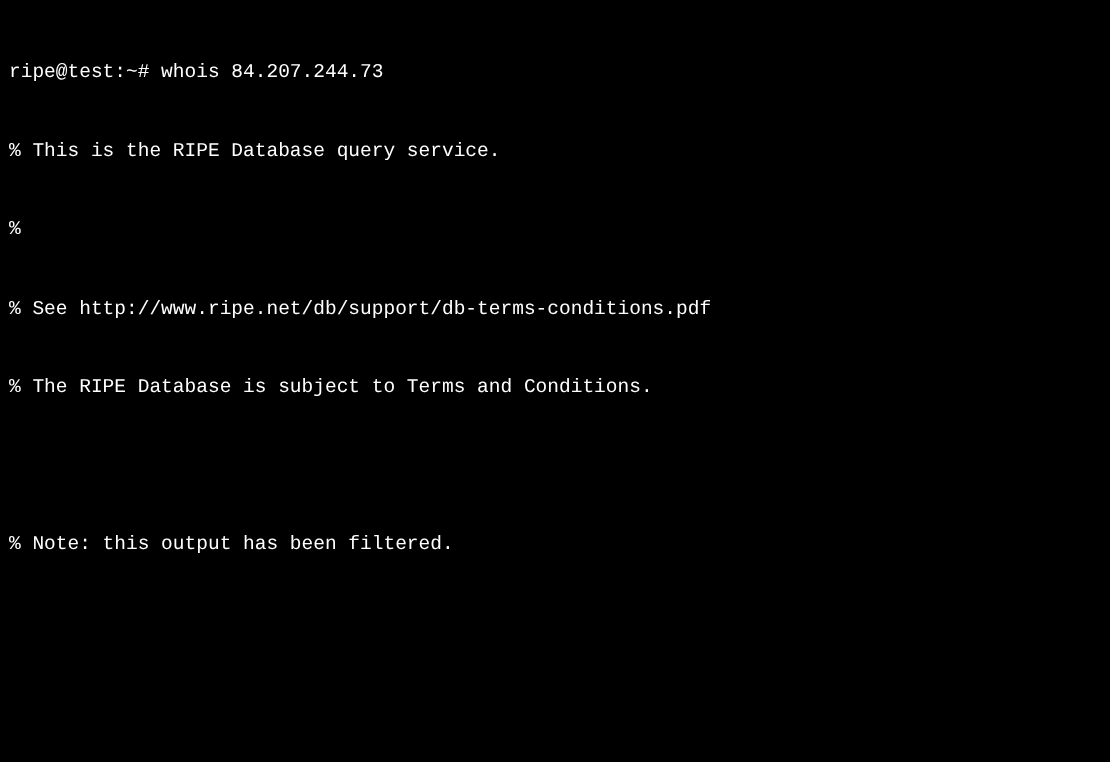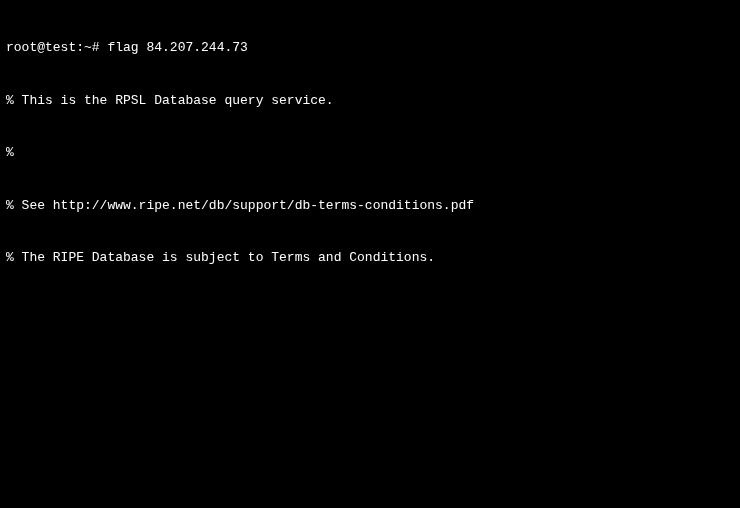--- a/index.html
+++ b/index.html
@@ -17,26 +17,27 @@
   .terminal {
     padding: 4px 6px;
     white-space: pre;
   }
   .line { display: block; }
 </style>
 </head>
 <body>
 
 <div class="terminal">
-  <span class="line">root@test:~# flag 84.207.244.73</span>
-  <span class="line">% This is the RPSL Database query service.</span>
+  <span class="line">ripe@test:~# whois 84.207.244.73</span>
+  <span class="line">% This is the RIPE Database query service.</span>
   <span class="line">%</span>
   <span class="line">% See http://www.ripe.net/db/support/db-terms-conditions.pdf</span>
   <span class="line">% The RIPE Database is subject to Terms and Conditions.</span>
   <span class="line">&nbsp;</span>
+  <span class="line">% Note: this output has been filtered.</span>
   
   
   
   
   
 
   
   
   
   

